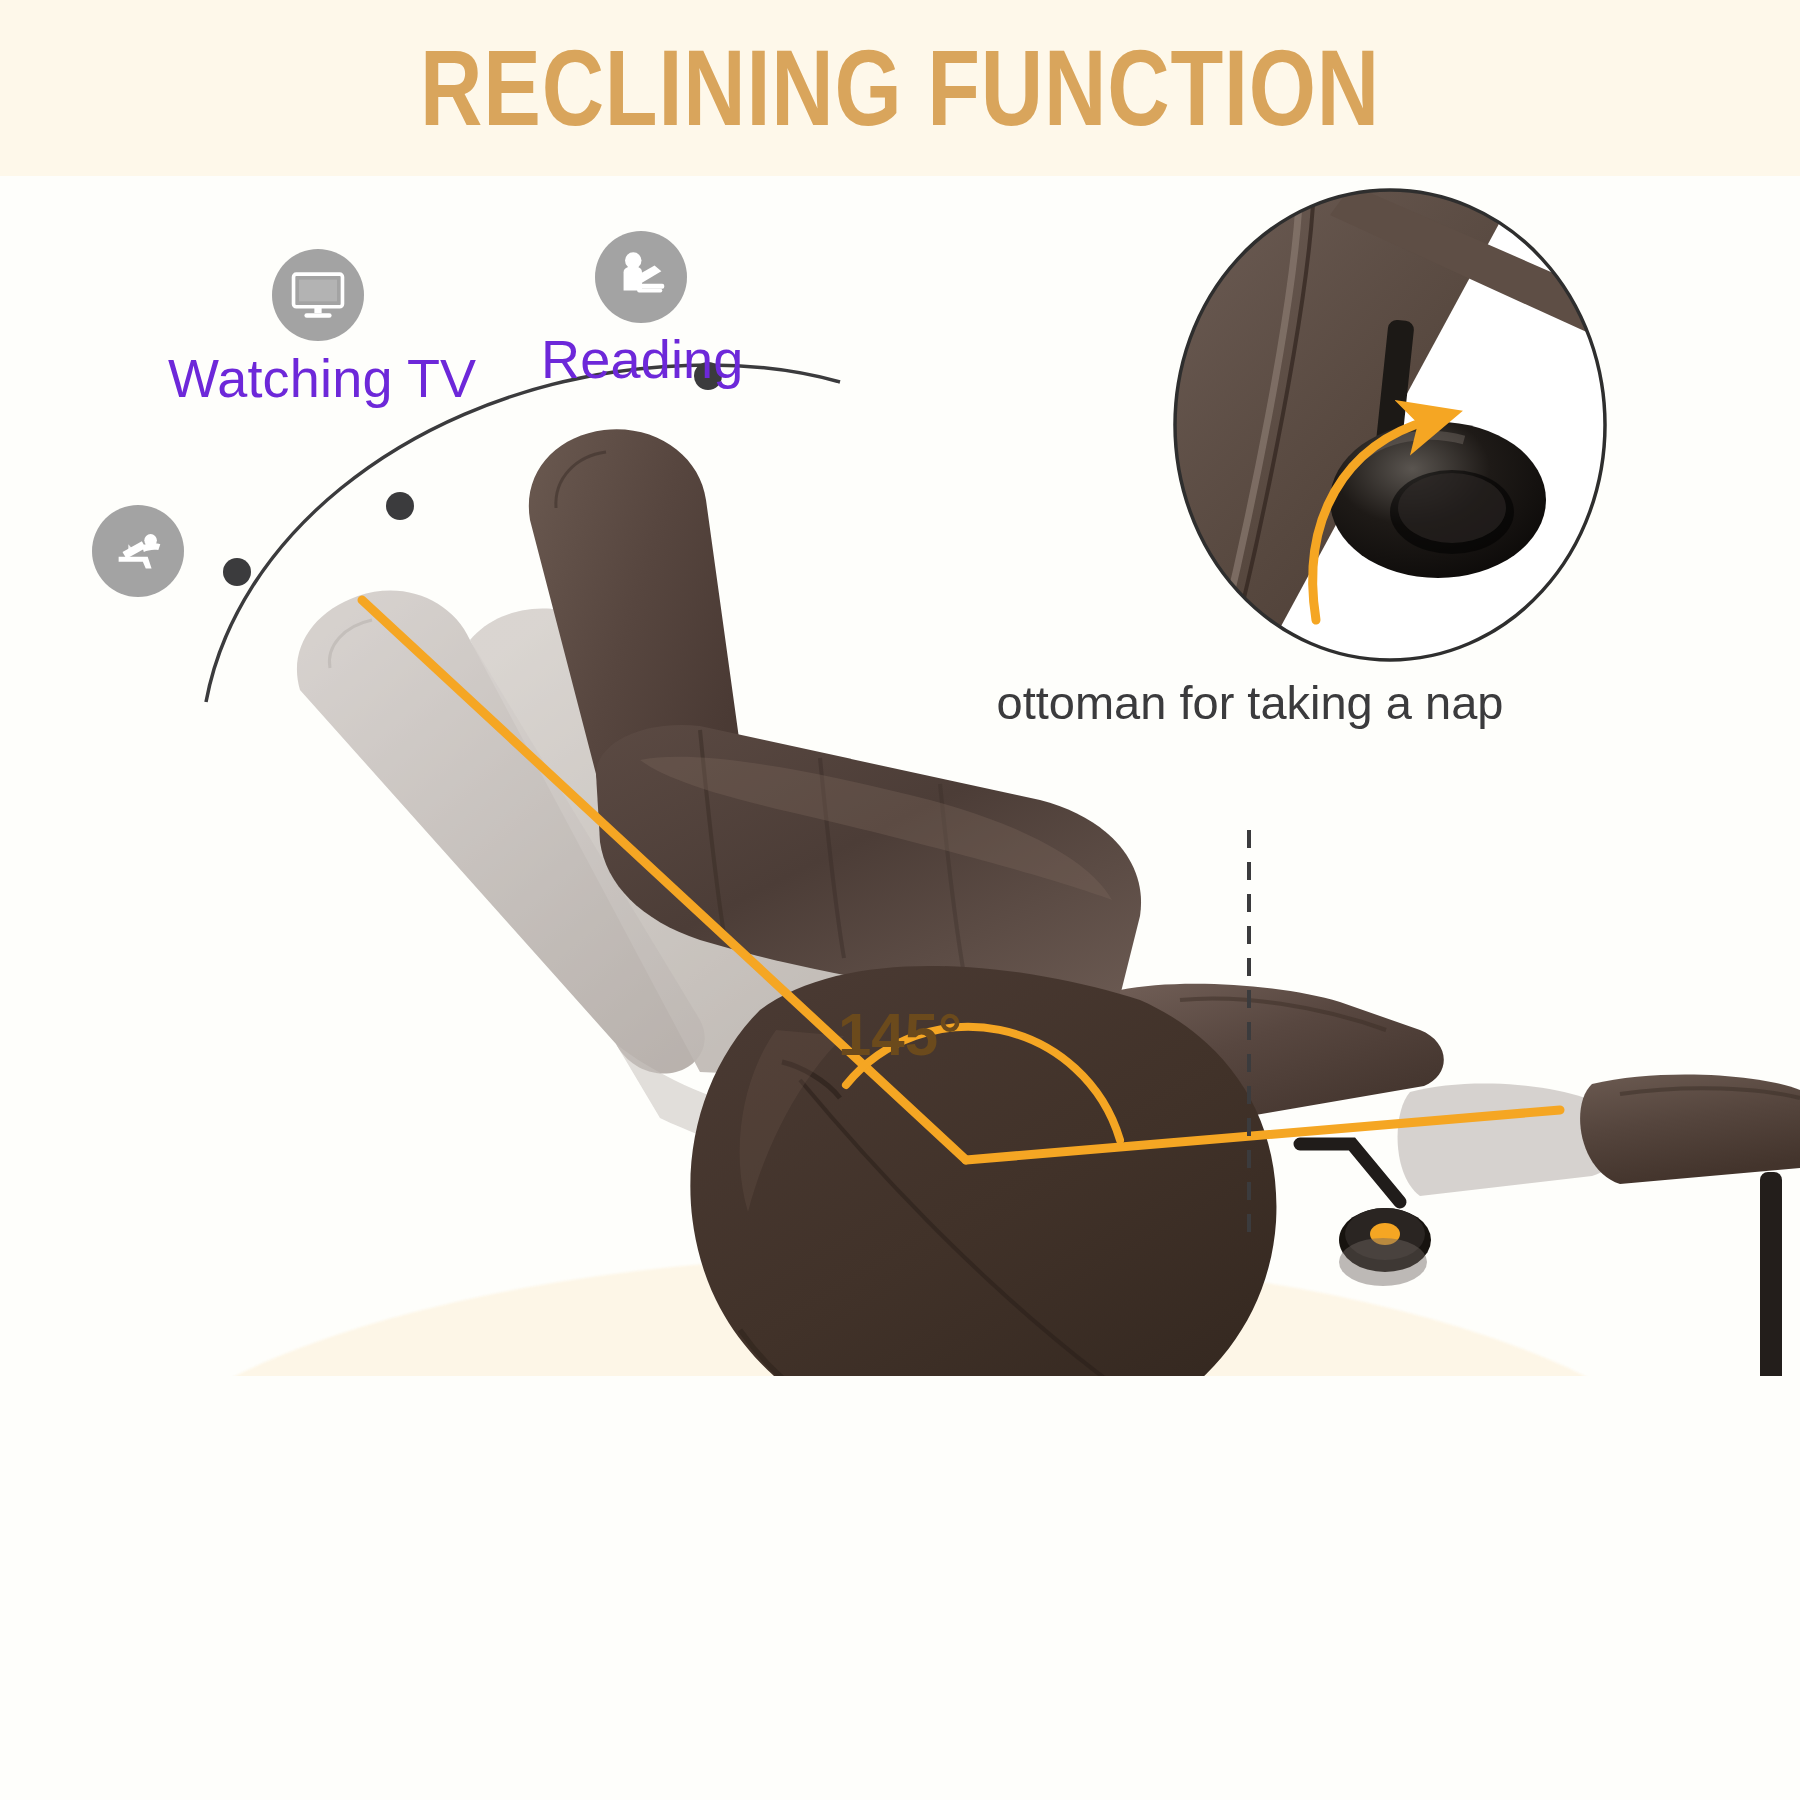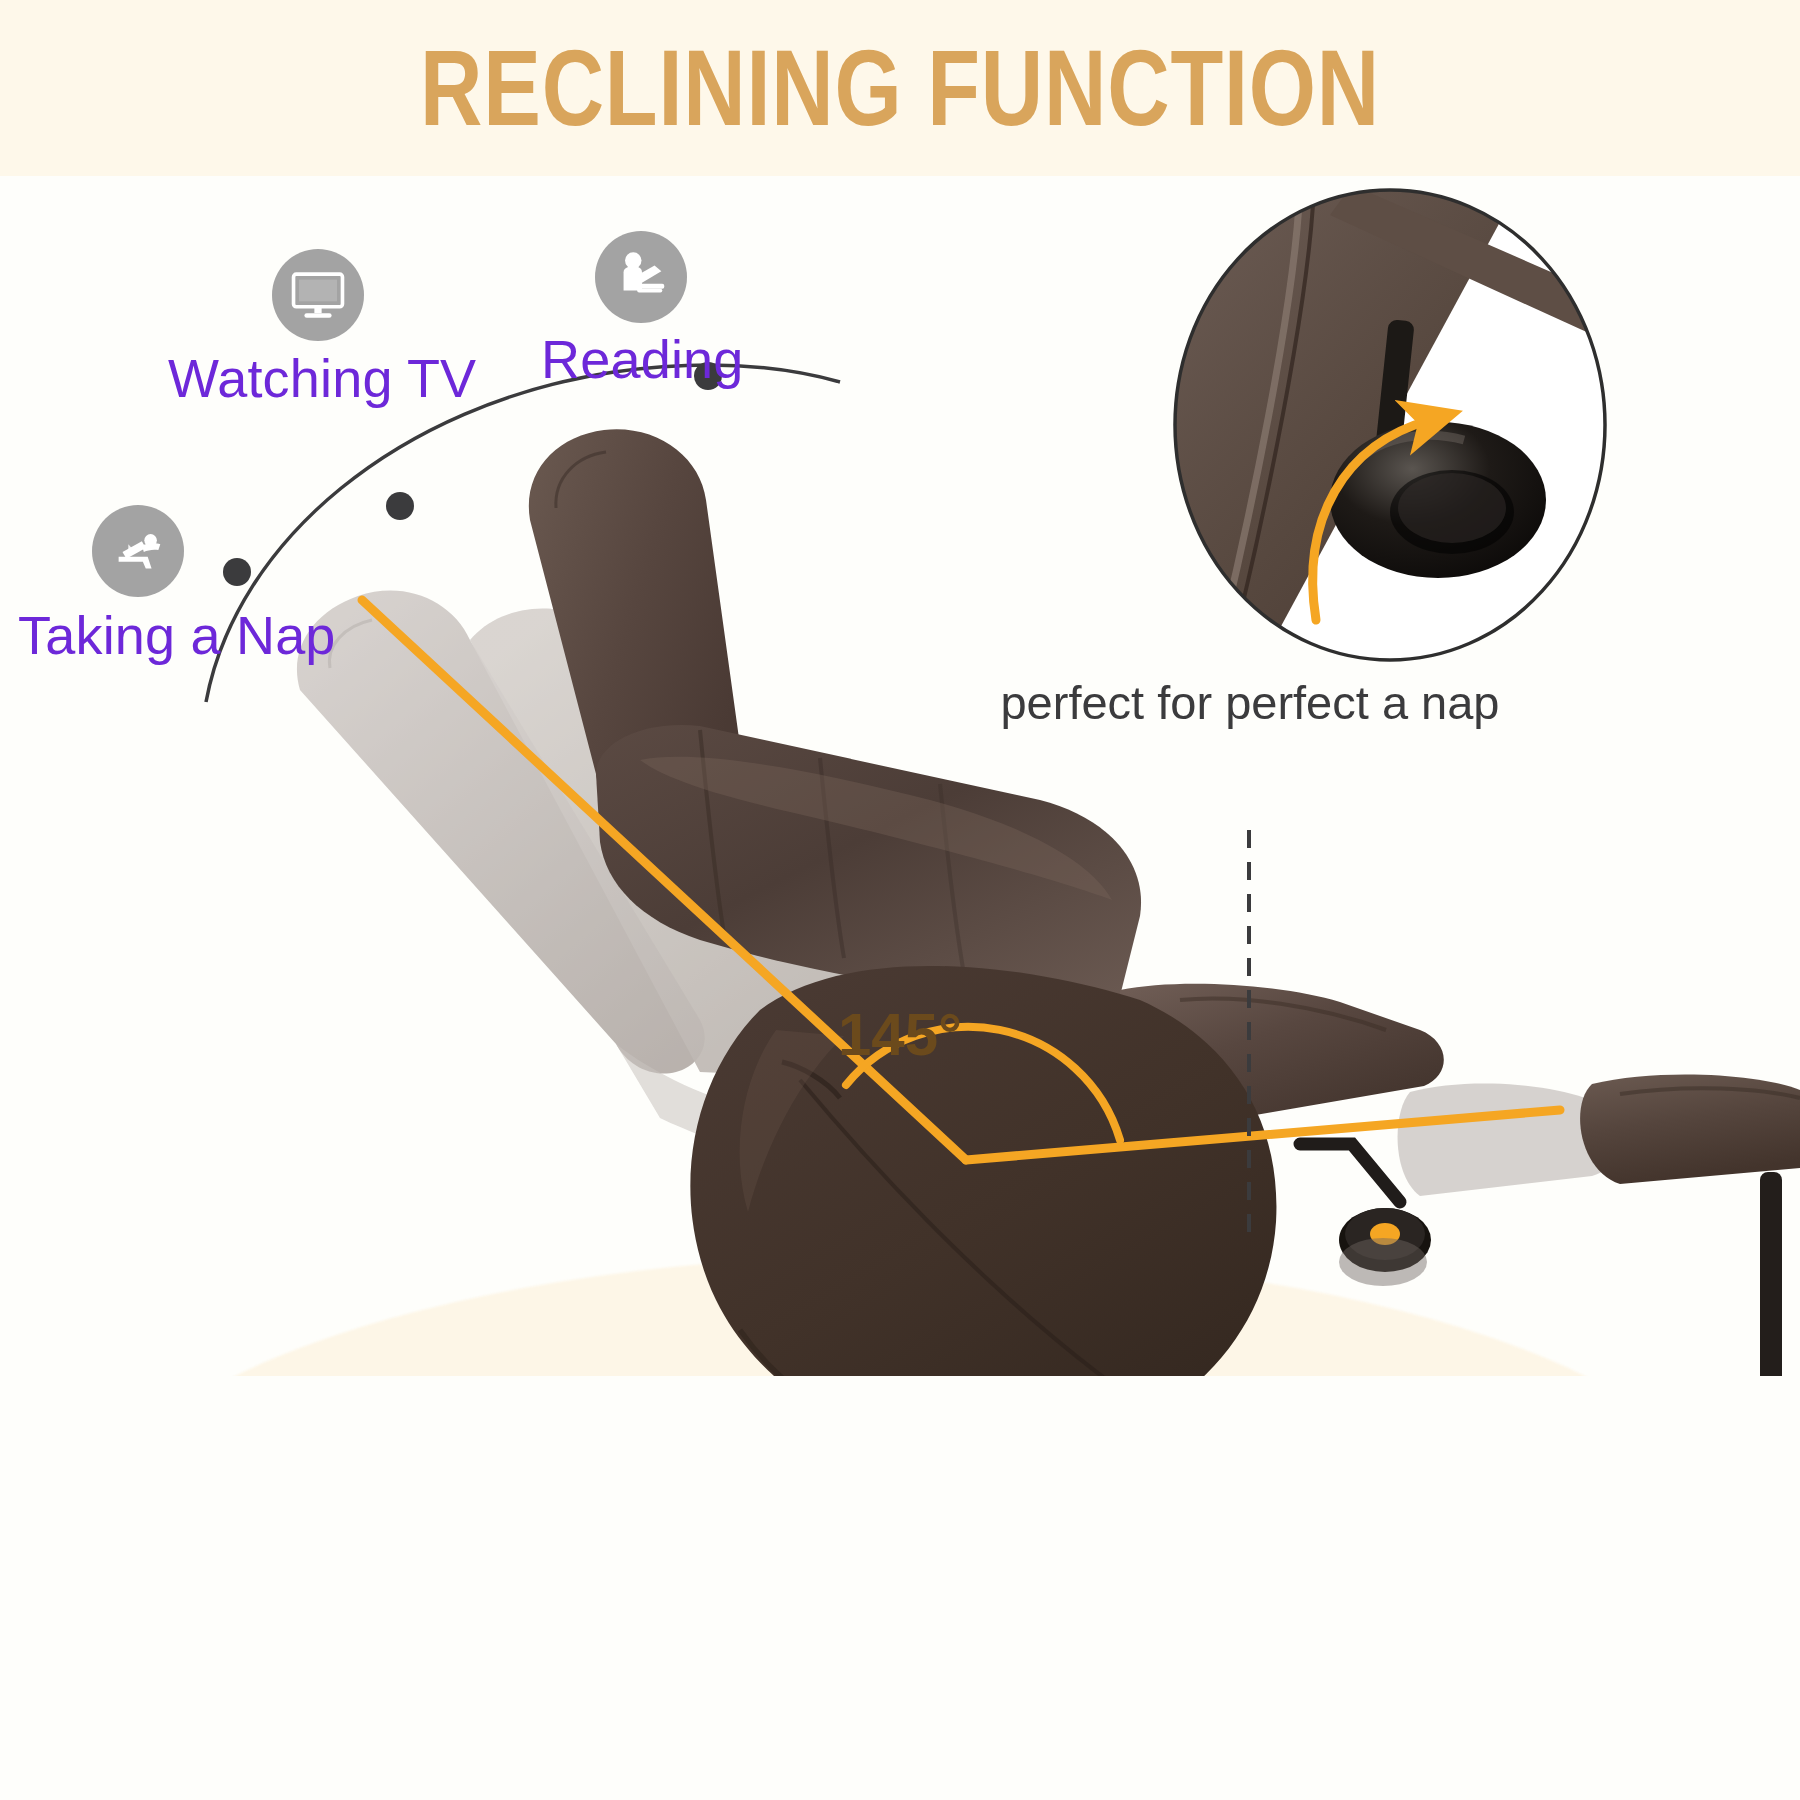--- a/index.html
+++ b/index.html
@@ -268,21 +268,20 @@
       <circle cx="45" cy="21" r="6.5" fill="#FFFFFF"></circle>
       <path d="M16 33 L36 22 L40 29 L20 40 Z" fill="#FFFFFF"></path>
       <path d="M36 26 C42 24 50 23 55 25 L53 31 C48 30 42 31 38 33 Z" fill="#FFFFFF"></path>
       <path d="M12 38 L42 38 L46 50 L40 50 L37 43 L12 43 Z" fill="#FFFFFF"></path>
       <path d="M22 25 L30 34 L22 34 Z" fill="#FFFFFF" opacity=".85"></path>
     </svg>
   </div>
 
   <div class="act-label lbl-tv">Watching TV</div>
   <div class="act-label lbl-reading">Reading</div>
-  <div class="act-label lbl-nap">Taking a Nap</div>
 
   <svg class="layer" viewBox="0 0 1800 1800" xmlns="http://www.w3.org/2000/svg">
     <defs>
       <clipPath id="insetClip">
         <ellipse cx="1390" cy="425" rx="215" ry="235"></ellipse>
       </clipPath>
       <linearGradient id="gInsetSeat" x1="0" y1="0" x2="0.8" y2="1">
         <stop offset="0%" stop-color="#6C5C54"></stop>
         <stop offset="60%" stop-color="#57483F"></stop>
         <stop offset="100%" stop-color="#4A3B33"></stop>
@@ -315,16 +314,16 @@
     </g>
 
     <path d="M1316 620 C1300 520 1344 444 1430 420" fill="none" stroke="#F5A623" stroke-width="9" stroke-linecap="round" marker-end="url(#arrowHead)"></path>
 
     <ellipse cx="1390" cy="425" rx="215" ry="235" fill="none" stroke="#2E2E2E" stroke-width="3.5"></ellipse>
 
     <path d="M1249 830 L1249 1236" fill="none" stroke="#3B3B3D" stroke-width="4" stroke-dasharray="18 14"></path>
   </svg>
 
   <div class="ottoman-caption">
-    <span>perfect for perfect a nap</span>
+    <span>ottoman for taking a nap</span>
   </div>
 
 </div>
 
 </body></html>

